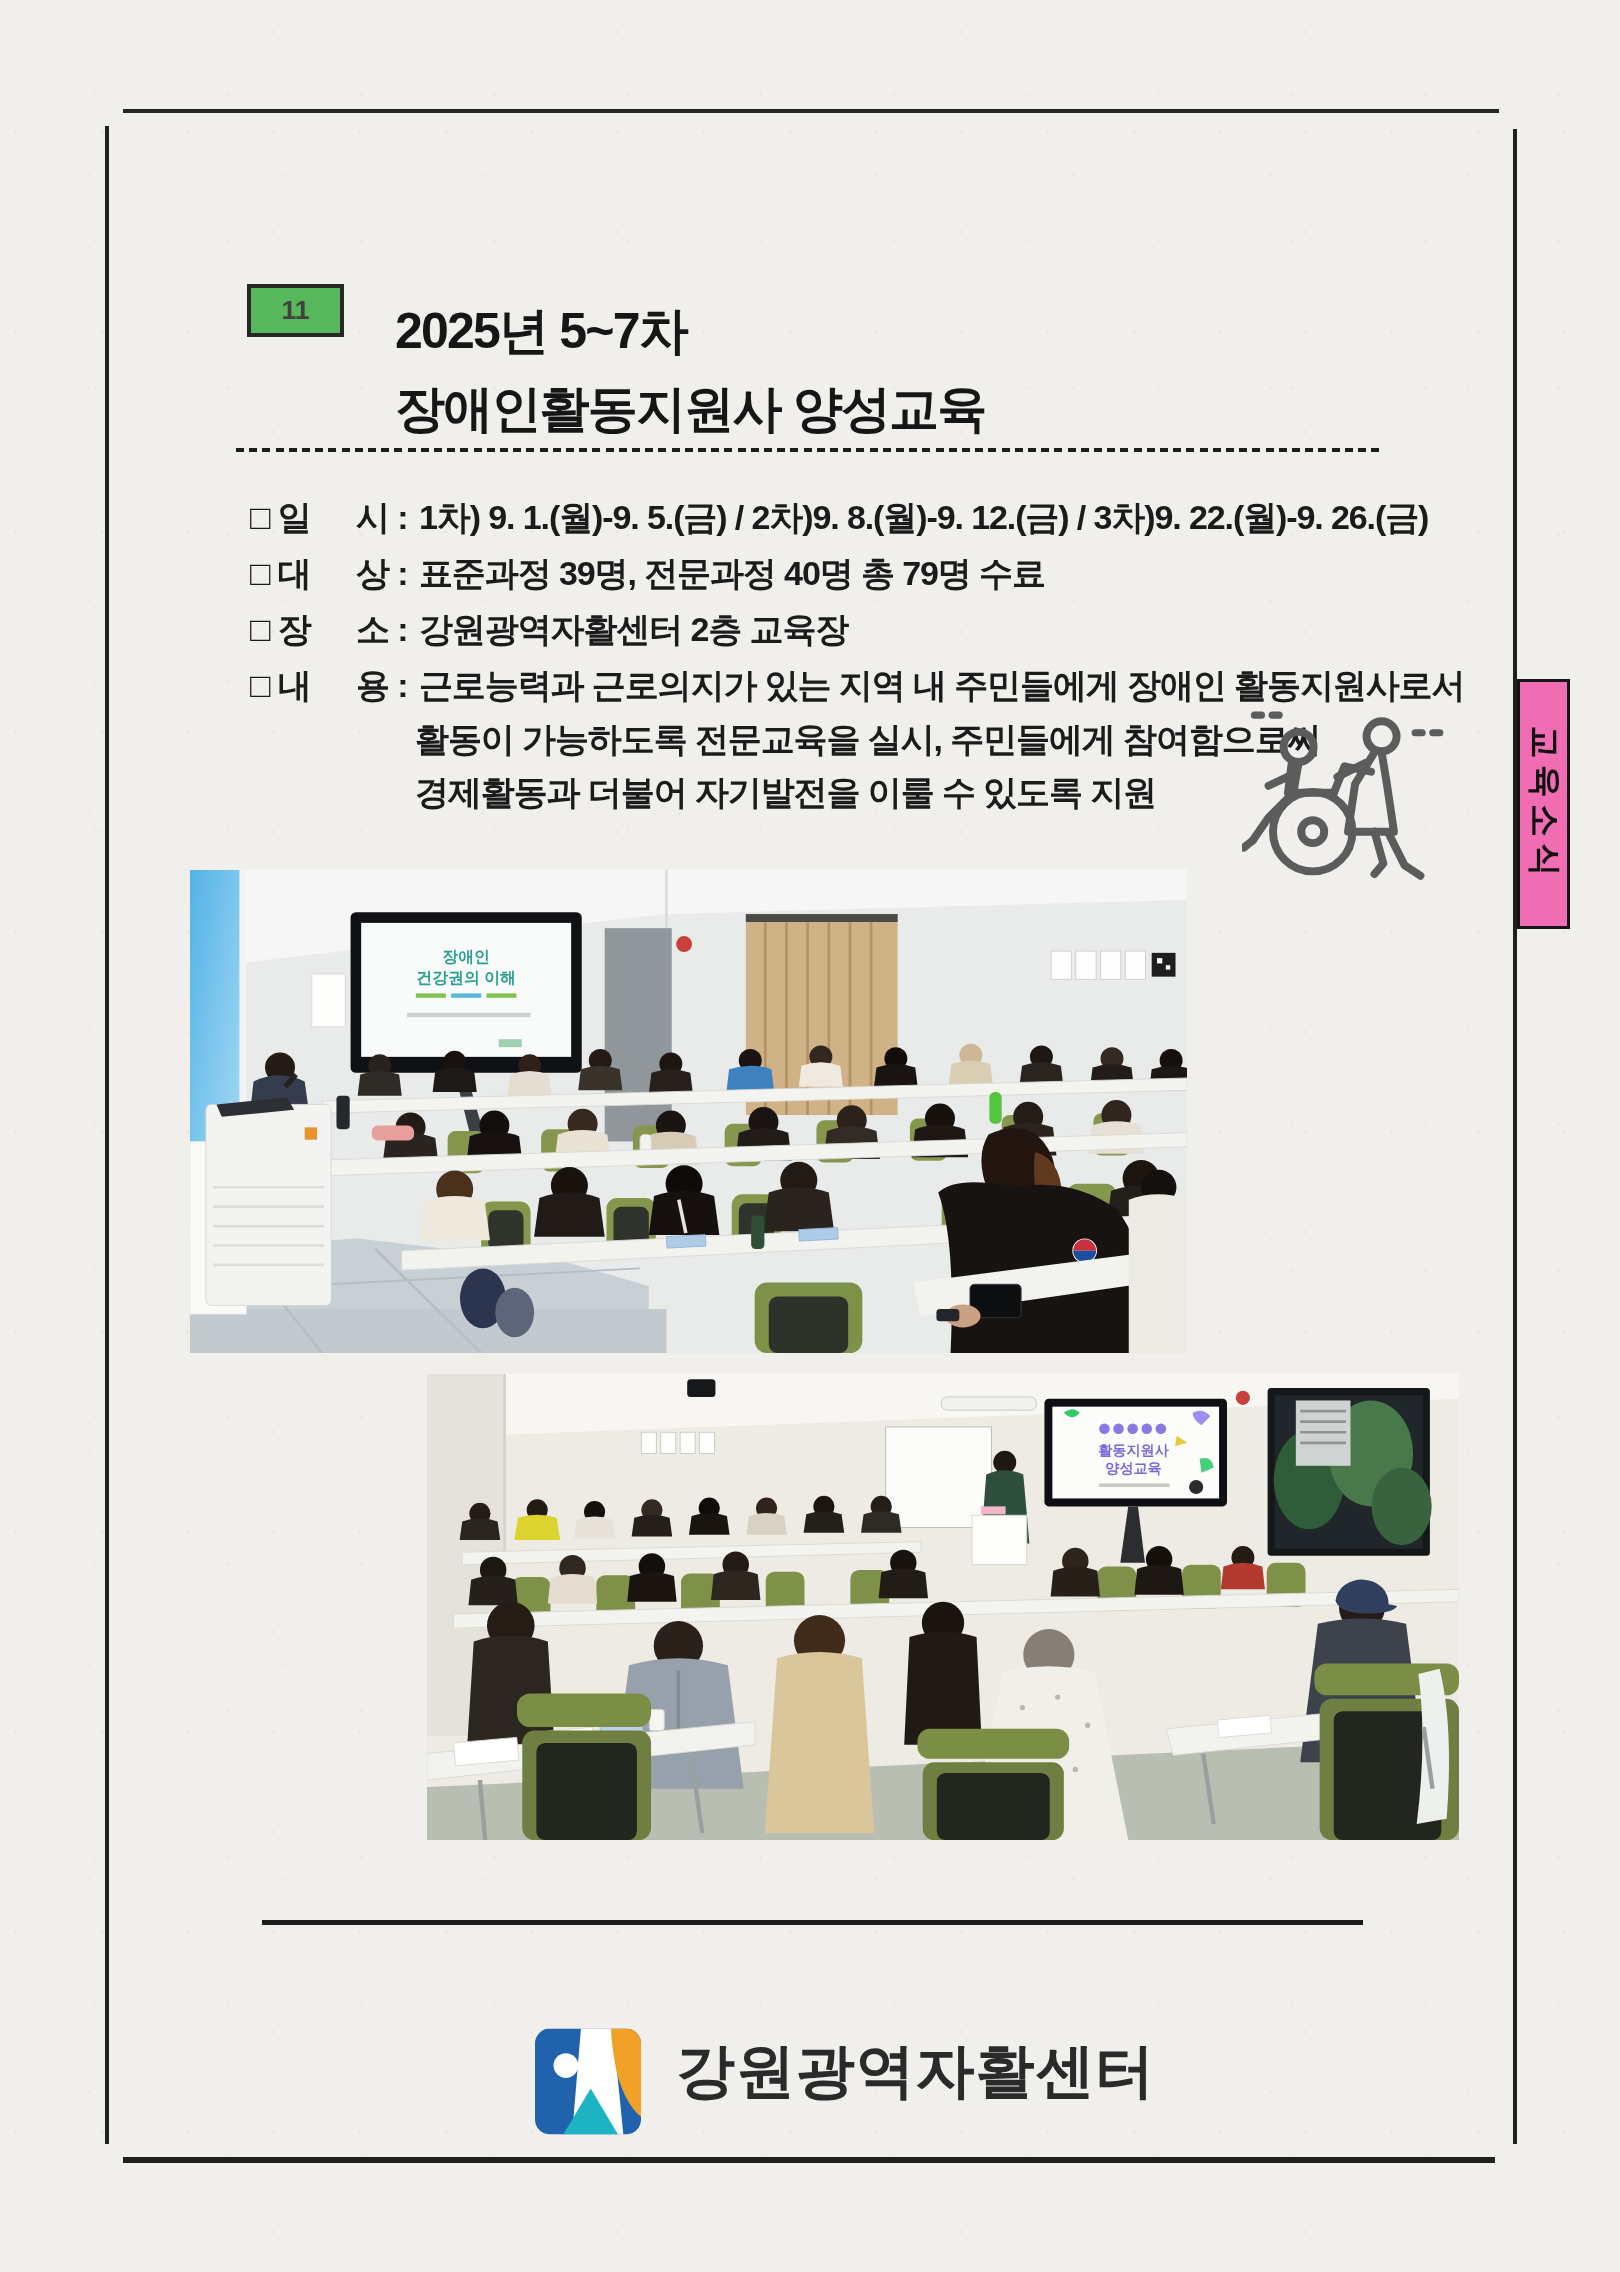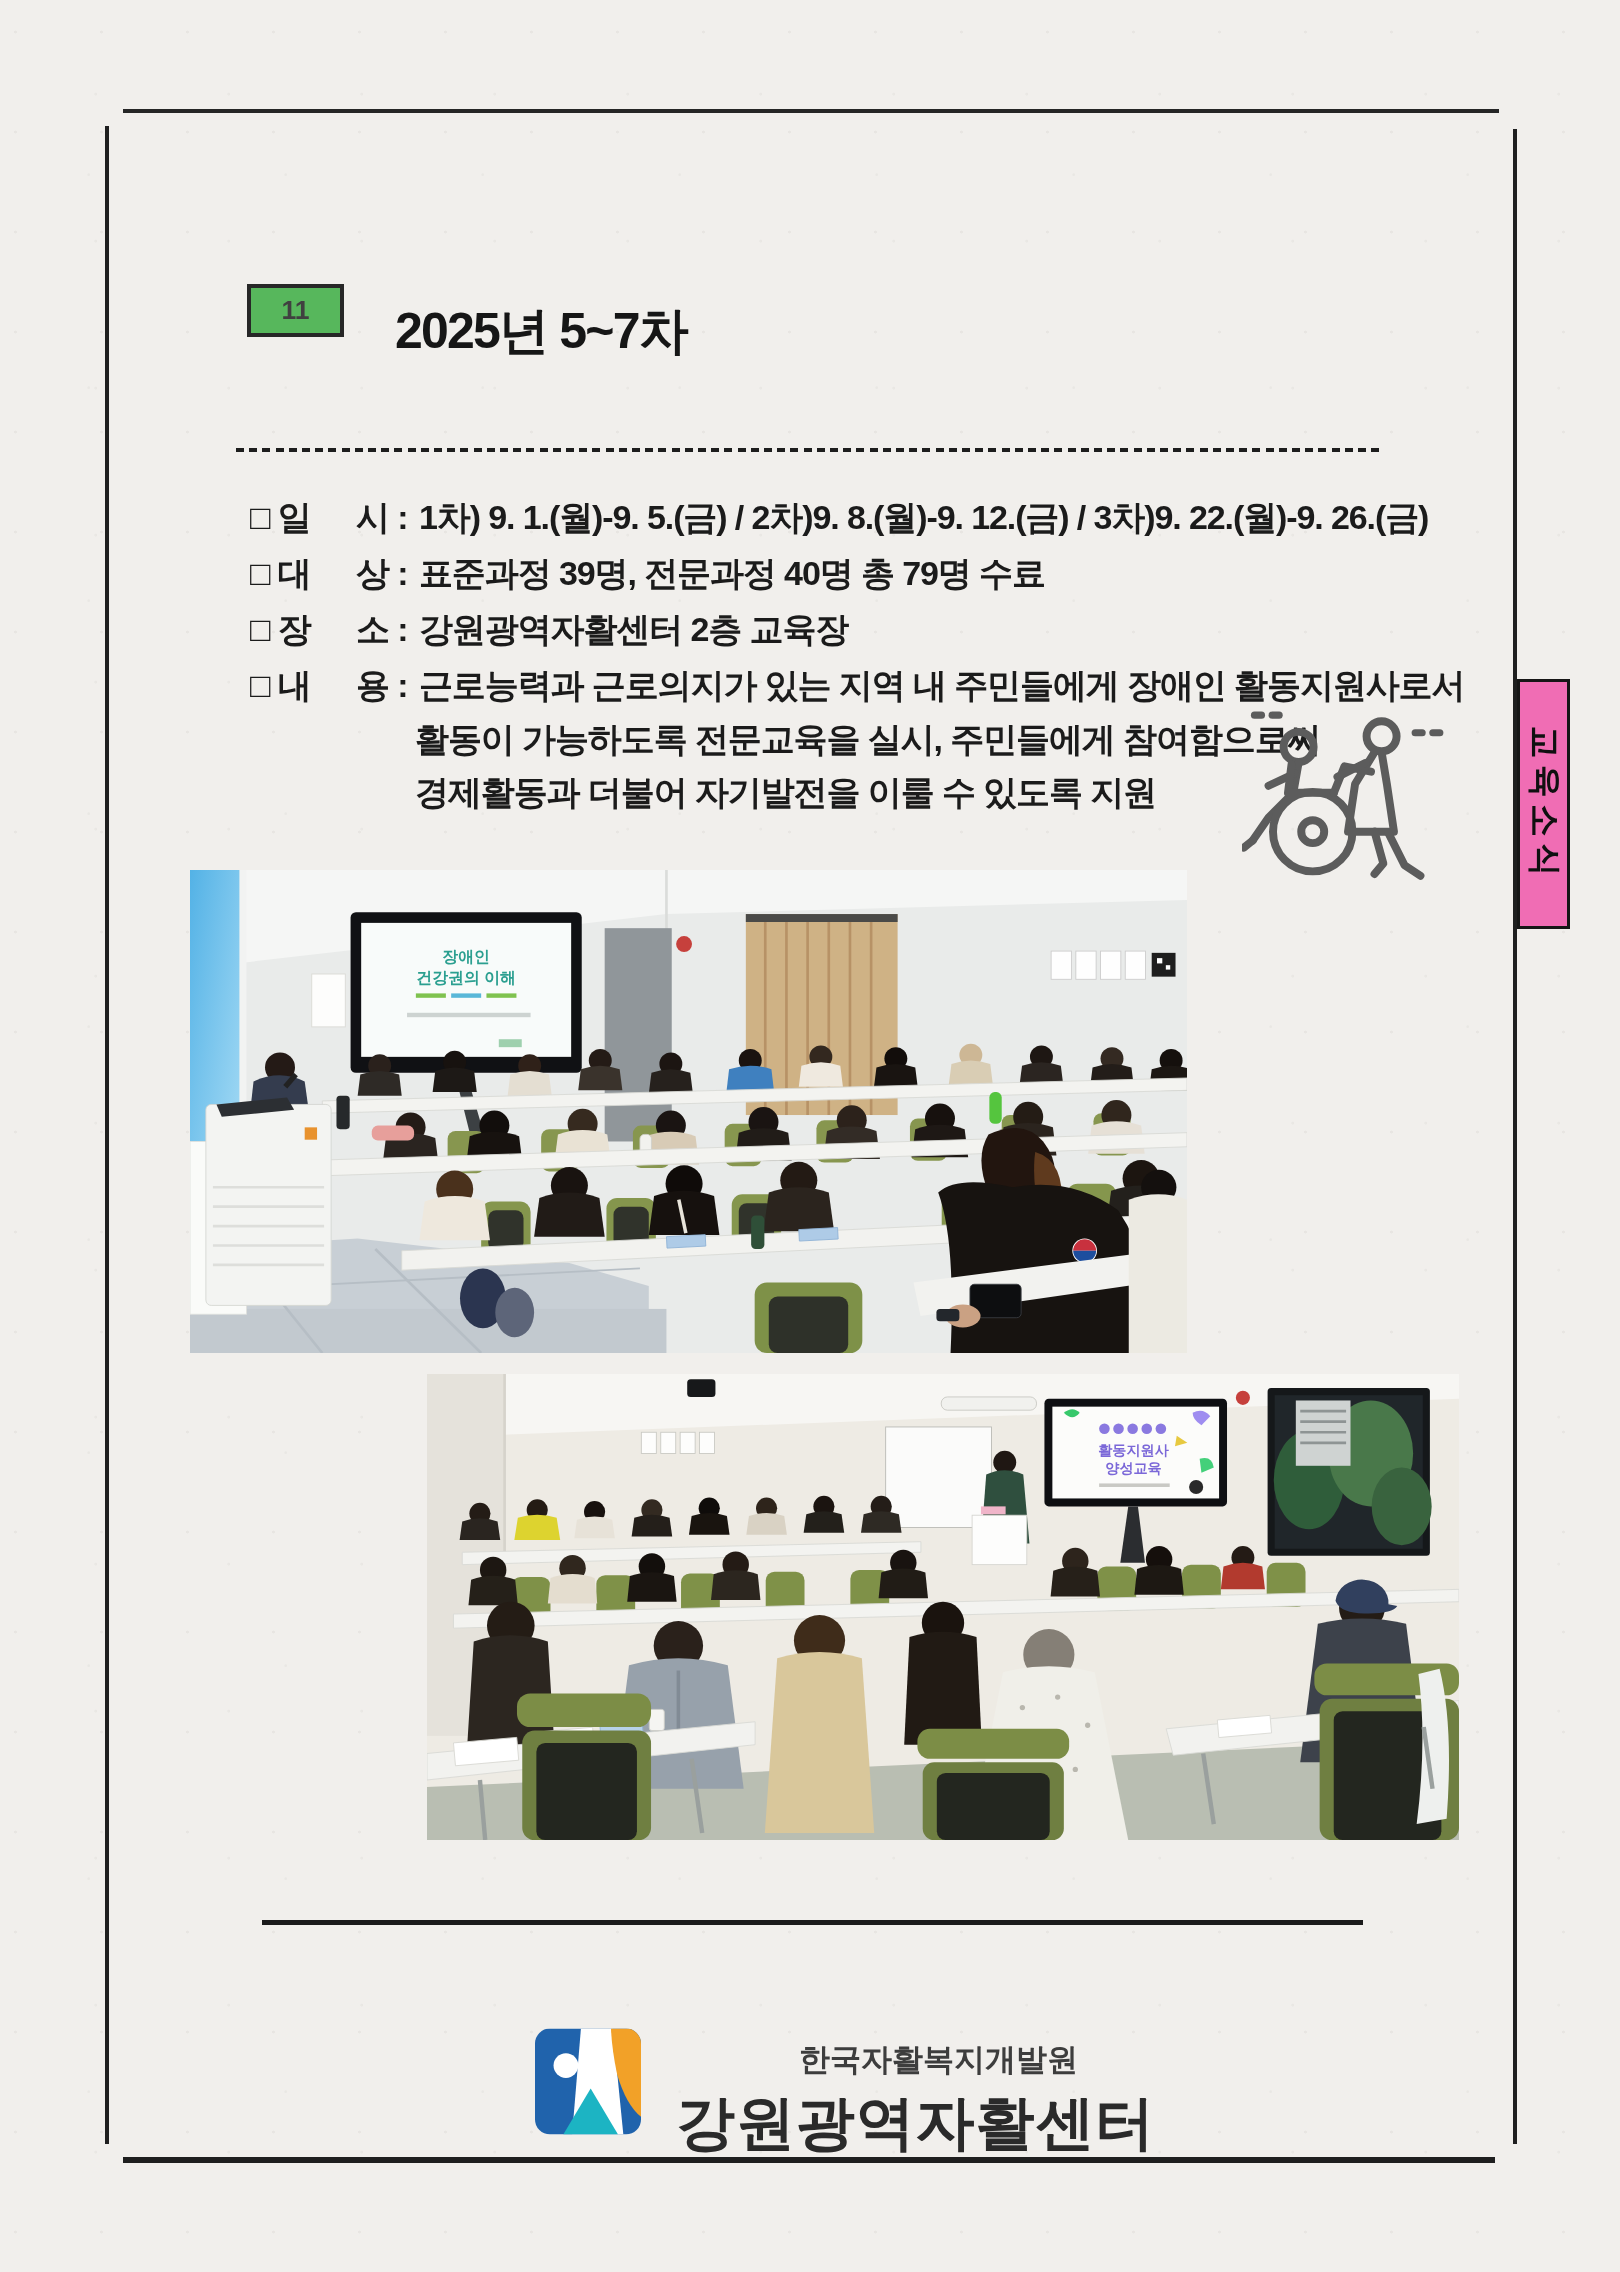--- a/index.html
+++ b/index.html
@@ -71,20 +71,21 @@
   <div class="frame-right"></div>
   <div class="line-bottom"></div>
   <div class="separator"></div>
 
   <div class="badge">
     <span>11</span>
   </div>
 
   <div class="title">
     <div>2025년 5~7차</div>
+    <div>장애인활동지원사 양성교육</div>
   </div>
 
   <div class="dashes"></div>
 
   <div class="info">
     <div class="info-row">
       <div class="info-label">□ 일</div>
       <div class="info-body">
         <span class="info-key">시 :</span><span>1차) 9. 1.(월)-9. 5.(금) / 2차)9. 8.(월)-9. 12.(금) / 3차)9. 22.(월)-9. 26.(금)</span>
       </div>
@@ -611,19 +612,18 @@
         </defs>
       <g clip-path="url(#lg)">
         <rect width="120" height="120" fill="#2063ac"></rect>
         <polygon points="52,0 88,0 100,120 42,120" fill="#ffffff"></polygon>
         <path d="M86,0 L120,0 L120,100 Q103,86 93,52 Q87,24 86,0 Z" fill="#f2a128"></path>
         <polygon points="32,120 63,68 94,120" fill="#1cb4c3"></polygon>
         <circle cx="35" cy="42" r="14" fill="#ffffff"></circle>
       </g>
     </svg>
     <div class="footer-text">
-      <div class="org-parent">한국자활복지개발원</div>
       <div class="org-name">강원광역자활센터</div>
     </div>
   </div>
 
 </div>
 
 
 </body></html>

